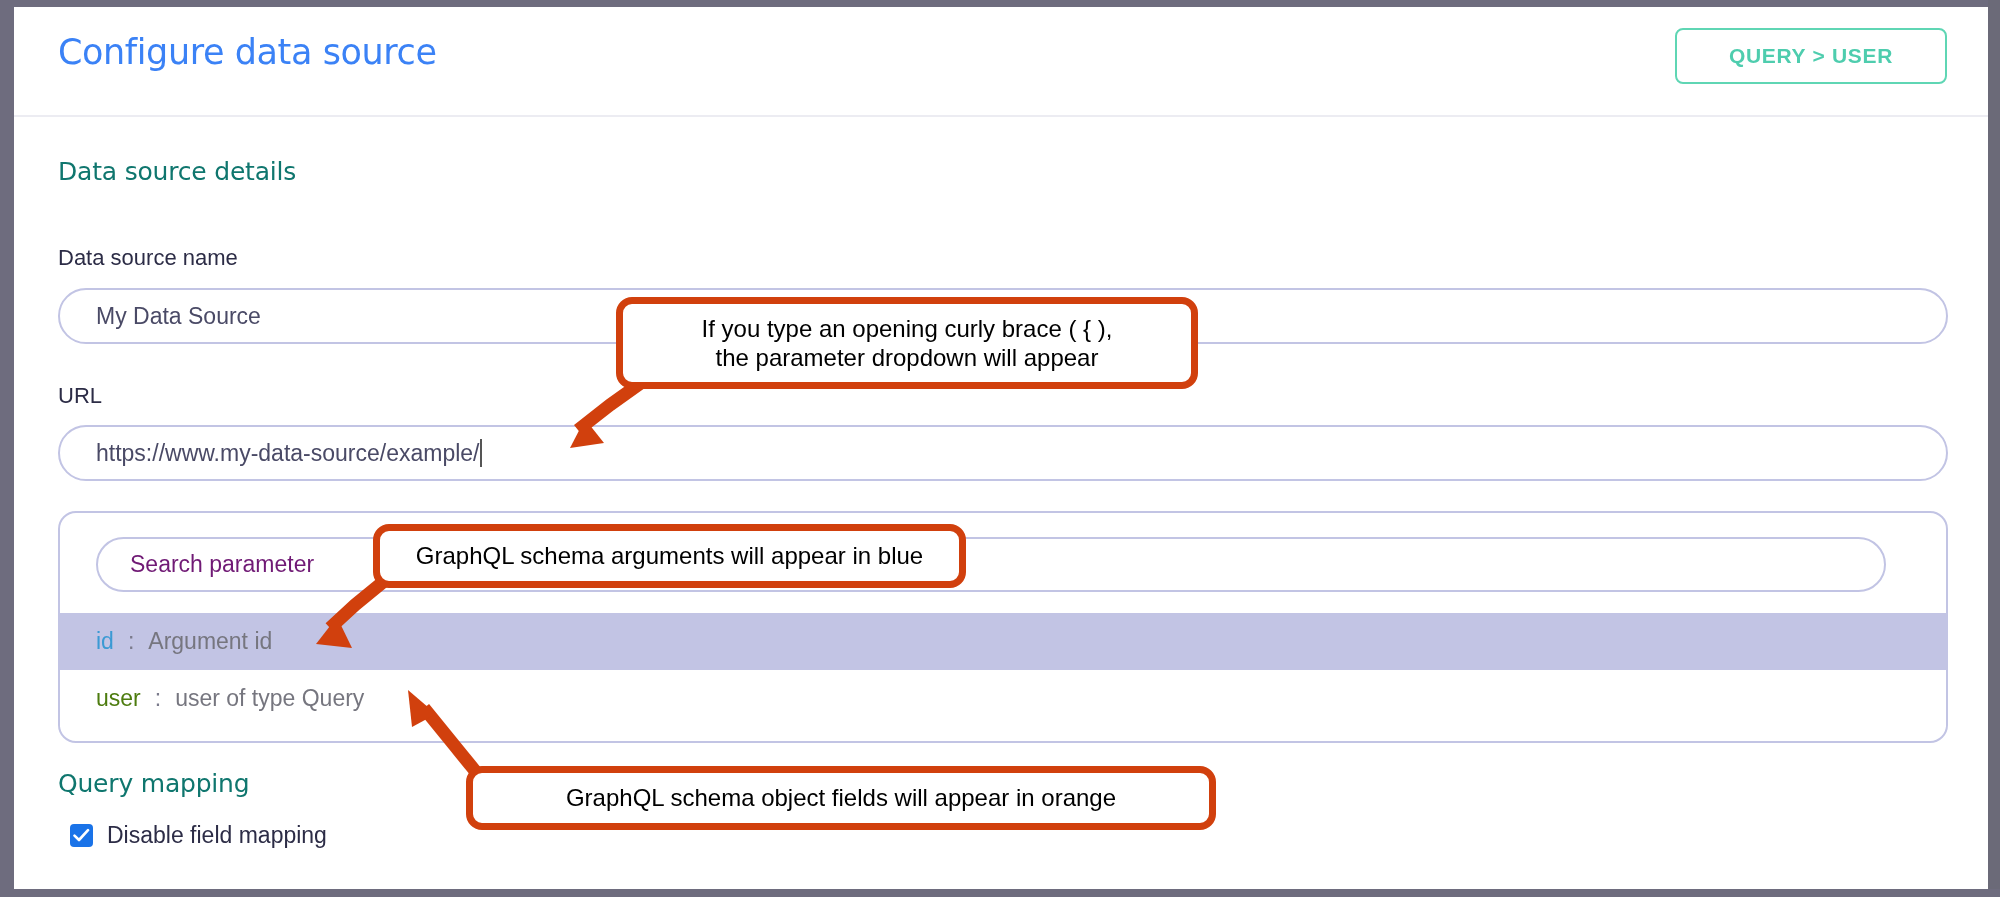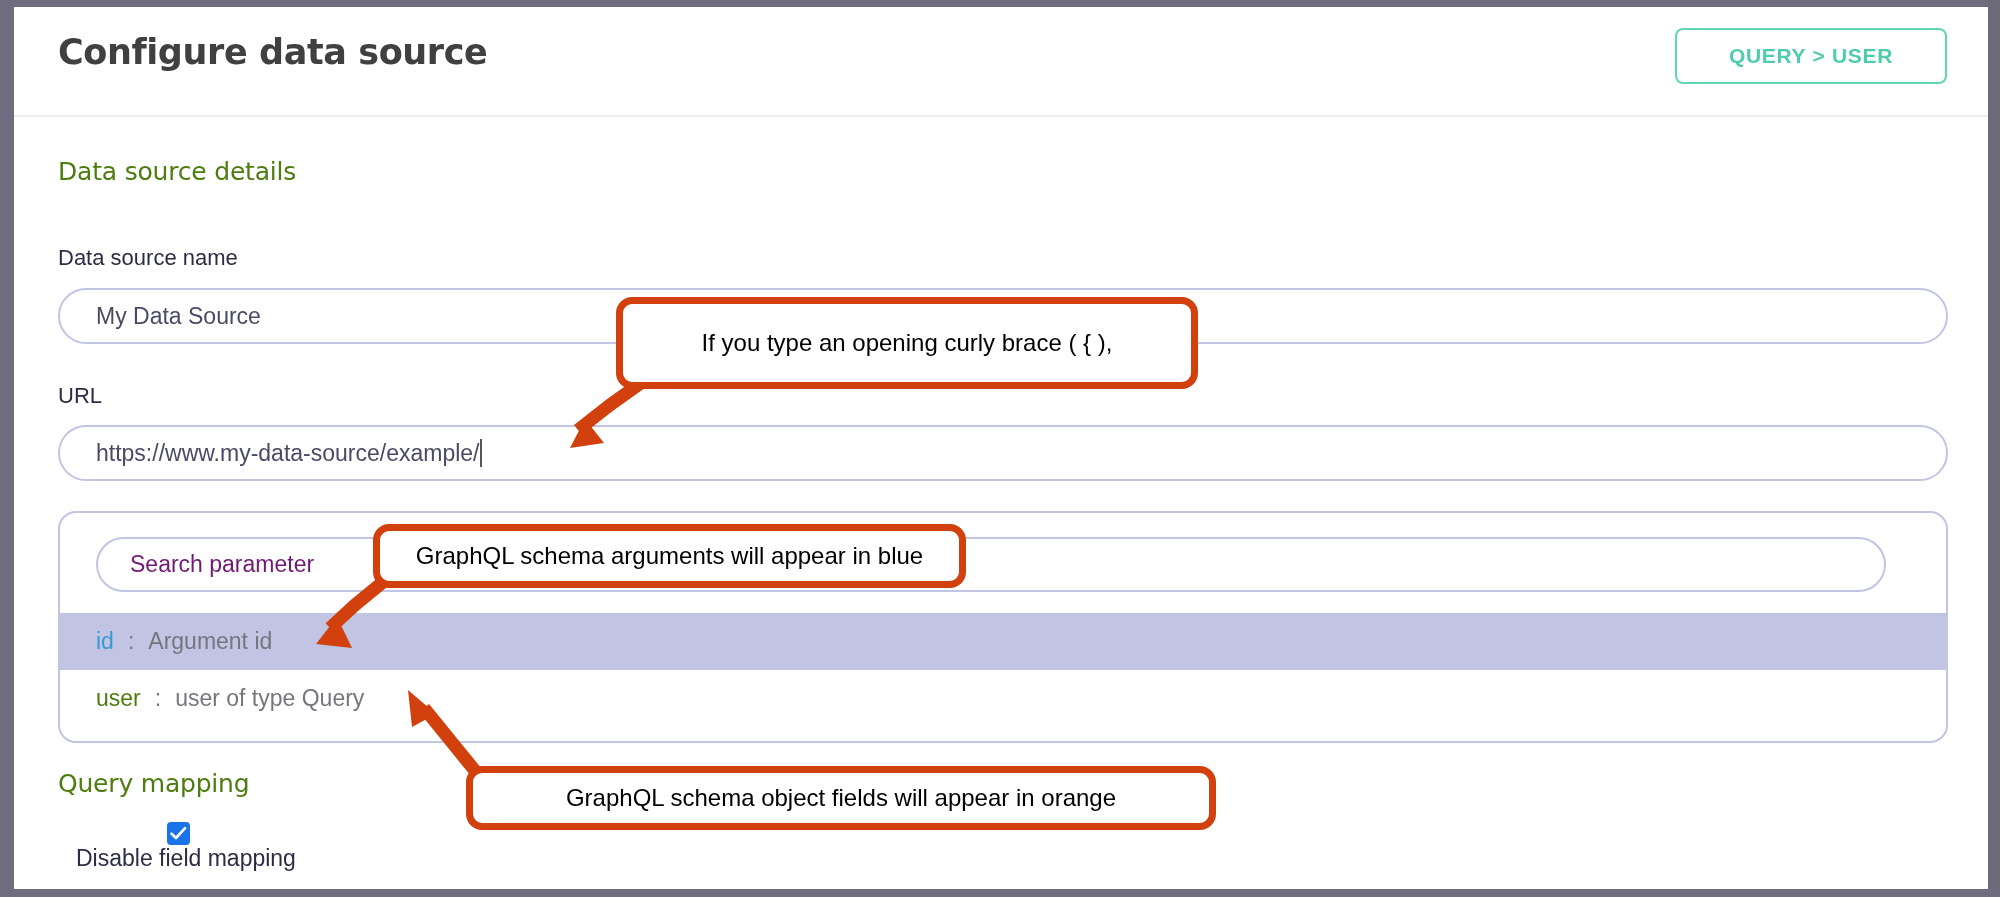--- a/index.html
+++ b/index.html
@@ -48,23 +48,23 @@
     height: 110px;
     border-bottom: 2px solid #ececf2;
     box-sizing: border-box;
   }
   .page-title {
     position: absolute;
     left: 44px;
     top: 25px;
     font-family: "DejaVu Sans", sans-serif;
     font-size: 35px;
-    font-weight: 700;
+    font-weight: 400;
     letter-spacing: -0.4px;
-    color: #404040;
+    color: #3b82f6;
     white-space: nowrap;
   }
   .query-btn {
     position: absolute;
     right: 41px;
     top: 21px;
     width: 272px;
     height: 56px;
     border: 2.5px solid #5fd6b4;
     border-radius: 8px;
@@ -79,21 +79,21 @@
     box-sizing: border-box;
     cursor: pointer;
   }
 
   
   .section-heading {
     position: absolute;
     font-family: "DejaVu Sans", sans-serif;
     font-size: 25px;
     font-weight: 500;
-    color: #4d7c0f;
+    color: #0f766e;
     letter-spacing: -0.2px;
     white-space: nowrap;
   }
   #ds-details-heading { left: 44px; top: 150px; }
   #field-mapping-heading { left: 44px; top: 762px; }
 
   .field-label {
     position: absolute;
     font-size: 22px;
     color: #2c2c46;
@@ -176,26 +176,25 @@
   #param-row-1 { top: 157px; background: #ffffff; }
   .param-key { font-weight: 500; }
   .key-blue   { color: #3b9ad4; }
   .key-orange { color: #4d7c0f; }
   .param-colon { color: #7b7b8c; margin: 0 14px; }
   .param-desc { color: #76767f; }
 
   
   .checkbox-row {
     position: absolute;
-    left: 48px;
+    left: 56px;
     top: 815px;
     display: flex;
     align-items: center;
     cursor: pointer;
-    flex-direction: column;
   }
   .checkbox {
     width: 23px;
     height: 23px;
     background: #1a73e8;
     border-radius: 4px;
     position: relative;
     flex: none;
   }
   .checkbox svg { position: absolute; left: 3px; top: 4px; }
@@ -316,20 +315,21 @@
     <path d="M383 582 L355 605 L330 628" stroke="#d1400d" stroke-width="13" fill="none"></path>
     <polygon points="337,617 316,644 352,648" fill="#d1400d"></polygon>
 
     <path d="M476 772 L450 740 L424 708" stroke="#d1400d" stroke-width="13" fill="none"></path>
     <polygon points="436,714 408,690 412,727" fill="#d1400d"></polygon>
   </svg>
 
   <div class="callout" id="callout-1">
     <div>
       <div>If you type an opening curly brace ( { ),</div>
+      <div>the parameter dropdown will appear</div>
     </div>
   </div>
 
   <div class="callout" id="callout-2">
     <div>GraphQL schema arguments will appear in blue</div>
   </div>
 
   <div class="callout" id="callout-3">
     <div>GraphQL schema object fields will appear in orange</div>
   </div>

